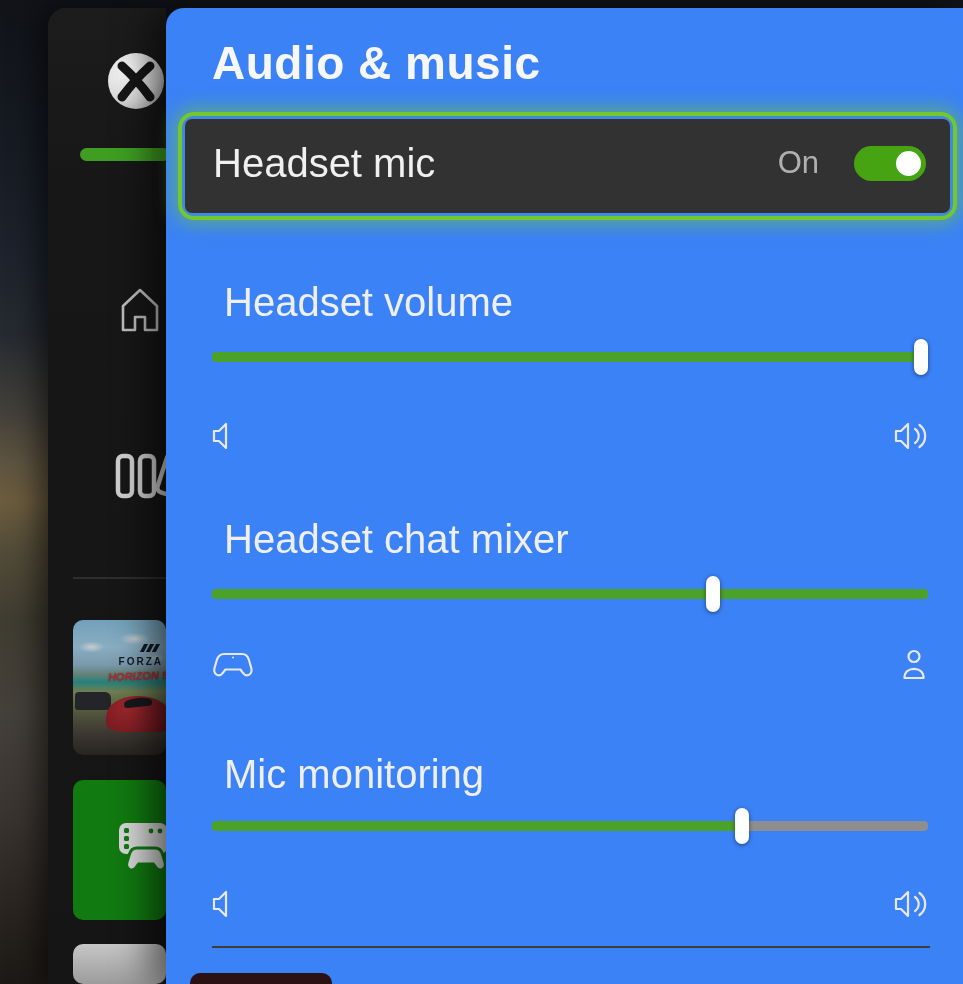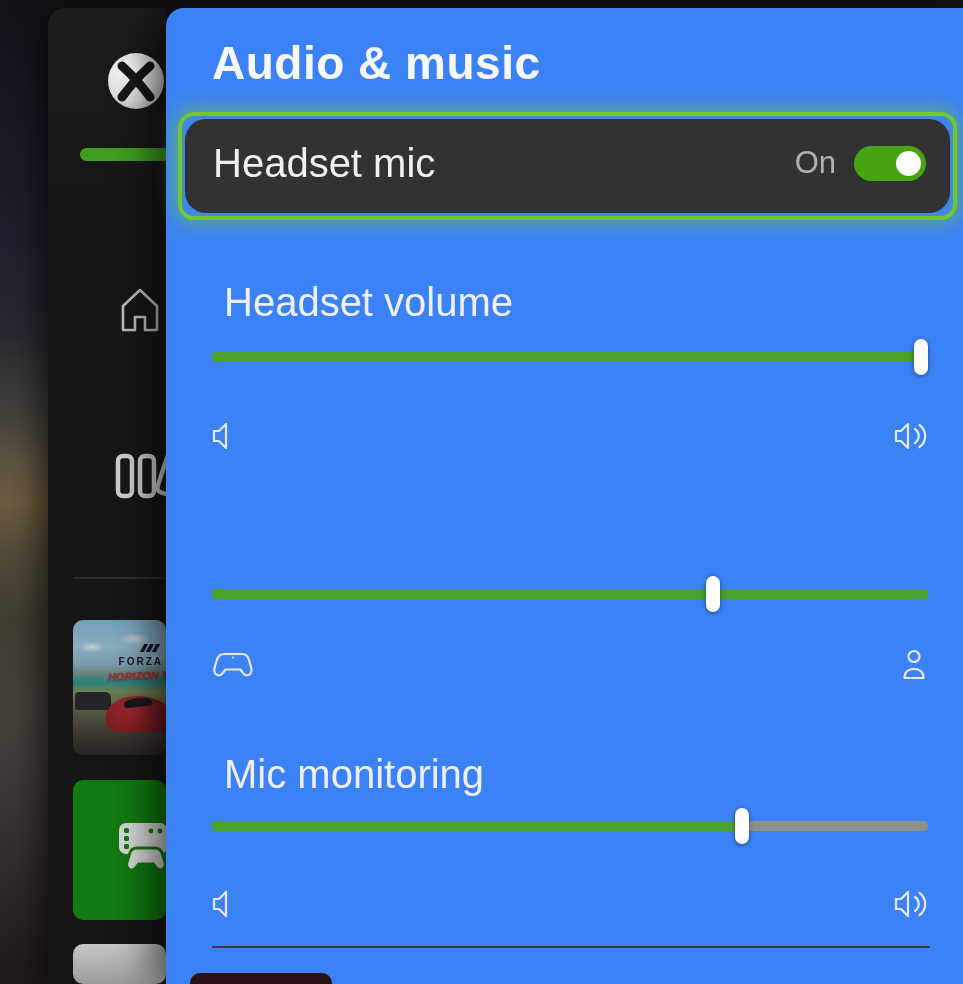--- a/index.html
+++ b/index.html
@@ -55,24 +55,24 @@
     background:#3b82f6;border-radius:18px 0 0 0;
     box-shadow:-14px 0 38px rgba(0,0,0,.6);
   }
   .title{position:absolute;left:46px;top:28px;margin:0;font-size:46px;font-weight:700;color:#f7f7f7;letter-spacing:.5px;}
   .focus-row{
     position:absolute;left:12px;top:104px;width:779px;height:108px;box-sizing:border-box;
     border:4px solid #74c82f;border-radius:16px;
     box-shadow:0 0 18px 4px rgba(116,200,47,.55), inset 0 0 8px rgba(116,200,47,.3);
     cursor:pointer;
   }
-  .row-inner{position:absolute;inset:3px;background:#323232;border-radius:21px;
+  .row-inner{position:absolute;inset:3px;background:#323232;border-radius:7px;
     display:flex;align-items:center;justify-content:space-between;padding:0 24px 6px 28px;}
   .row-label{font-size:40px;color:#f0f0f0;}
-  .toggle-group{display:flex;align-items:center;}
+  .toggle-group{display:flex;align-items:center;gap:17px;}
   .on-label{font-size:31px;color:#b0b0b0;margin-right:18px;}
   .toggle{position:relative;width:72px;height:35px;border-radius:18px;background:#46a413;display:inline-block;}
   .toggle .knob{position:absolute;top:5px;left:5px;width:25px;height:25px;border-radius:50%;background:#fff;}
   .toggle.on .knob{left:auto;right:5px;}
   .s-label{position:absolute;left:58px;font-size:40px;color:#efefef;}
   .lbl-volume{top:272px;} .lbl-chat{top:509px;} .lbl-mic{top:744px;}
   .slider{position:absolute;left:46px;width:716px;height:36px;cursor:pointer;}
   .sl-volume{top:331px;} .sl-chat{top:568px;} .sl-mic{top:800px;}
   .track{position:absolute;left:0;top:13px;width:100%;height:10px;border-radius:4px;background:#8e8e8e;overflow:hidden;}
   .fill{position:absolute;left:0;top:0;height:100%;background:#4ba229;}
@@ -173,20 +173,21 @@
       <svg width="16" height="30" viewBox="0 0 16 30">
         <path d="M2 10 h5 l7 -7 v24 l-7 -7 H2 z" fill="none" stroke="#e8e8e8" stroke-width="2.2" stroke-linejoin="round"></path>
       </svg>
       <svg width="34" height="30" viewBox="0 0 34 30">
         <path d="M2 10 h5 l7 -7 v24 l-7 -7 H2 z" fill="none" stroke="#e8e8e8" stroke-width="2.2" stroke-linejoin="round"></path>
         <path d="M21 8 a 8.5 8.5 0 0 1 0 14" fill="none" stroke="#e8e8e8" stroke-width="2.2" stroke-linecap="round"></path>
         <path d="M25.5 4 a 13.5 13.5 0 0 1 0 22" fill="none" stroke="#e8e8e8" stroke-width="2.2" stroke-linecap="round"></path>
       </svg>
     </div>
 
+    <div class="s-label lbl-chat">Headset chat mixer</div>
     <div class="slider sl-chat">
       <div class="track">
           <div class="fill" style="width: 100%;"></div>
         </div>
       <div class="thumb" style="left: calc(70% - 7px);"></div>
     </div>
     <div class="icon-row ir2">
       <svg width="42" height="30" viewBox="0 0 42 30">
         <path d="M12 4 h18 c3.5 0 5.8 2.2 6.8 5.5 l2.6 9 c1 3.8 -1.6 6.8 -4.4 6.8 -2.1 0 -3.4 -1.4 -4.7 -3.2 l-1.9 -2.6 h-15 l-1.9 2.6 c-1.3 1.8 -2.6 3.2 -4.7 3.2 -2.8 0 -5.4 -3 -4.4 -6.8 l2.6 -9 C 6.2 6.2 8.5 4 12 4 z" fill="none" stroke="#e8e8e8" stroke-width="2.2" stroke-linejoin="round"></path>
         <circle cx="21" cy="7.5" r="1" fill="#e8e8e8"></circle>

